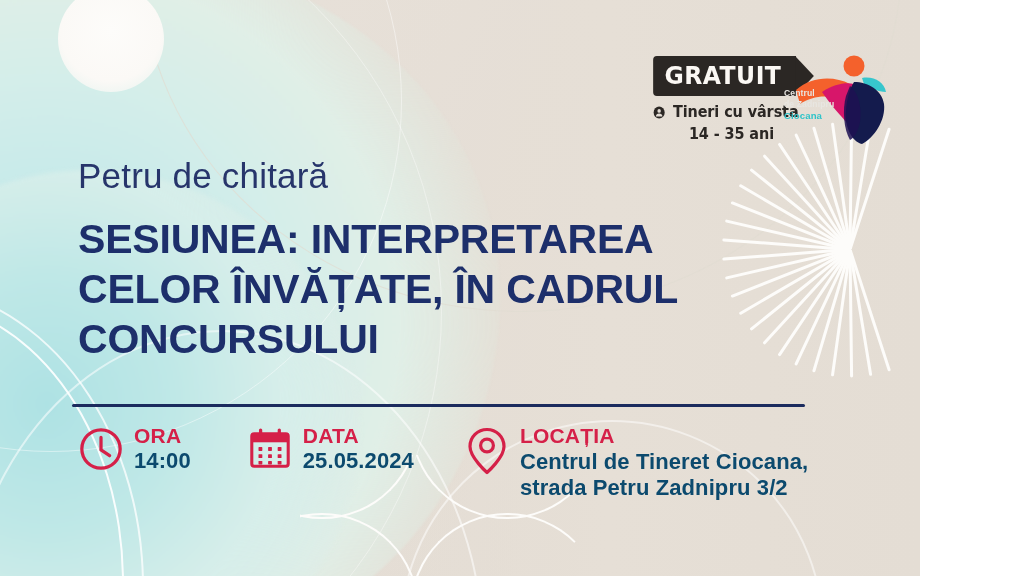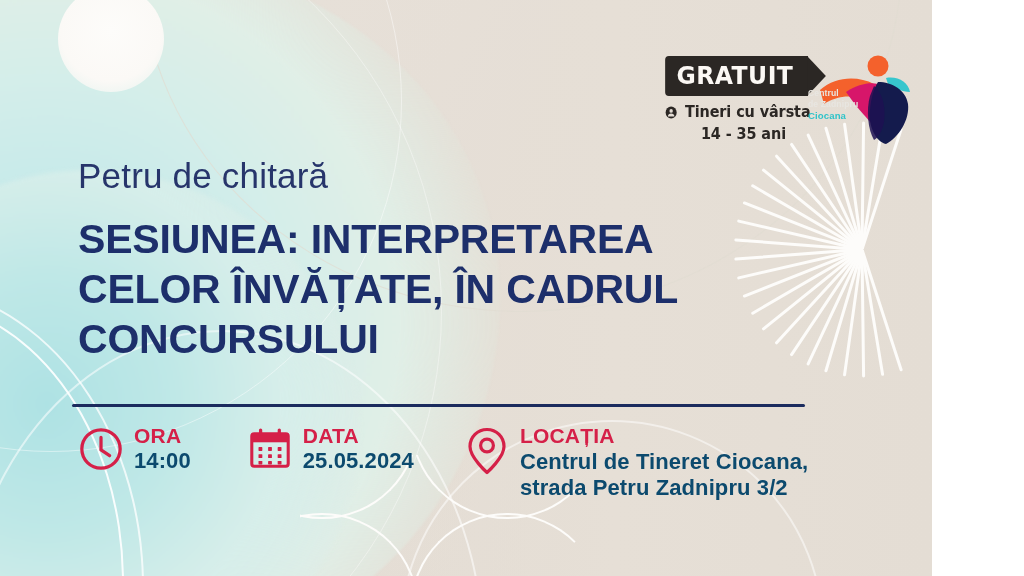--- a/index.html
+++ b/index.html
@@ -7,21 +7,20 @@
     padding: 0;
     background: #ffffff;
   }
   #poster {
     position: relative;
     width: 920px;
     height: 576px;
     overflow: hidden;
     background: #e4ddd5;
     font-family: "Liberation Sans", sans-serif;
-    padding-left: 12px;
     -webkit-font-smoothing: antialiased;
   }
 
   
   .bg-base {
     position: absolute;
     inset: 0;
     background: linear-gradient(115deg, #e8e2da 0%, #e6dfd7 40%, #e3dcd3 70%, #e2dbd2 100%);
   }
   
@@ -169,21 +168,21 @@
   }
   .age-line .person-ico {
     display: inline-block;
     vertical-align: -2px;
     margin-right: 3px;
   }
 
   
   .logo {
     position: absolute;
-    right: 8px;
+    right: 20px;
     top: 52px;
     width: 118px;
     height: 96px;
     z-index: 6;
   }
   .logo-text {
     position: absolute;
     left: 2px;
     top: 36px;
     font-family: "Liberation Sans", sans-serif;

